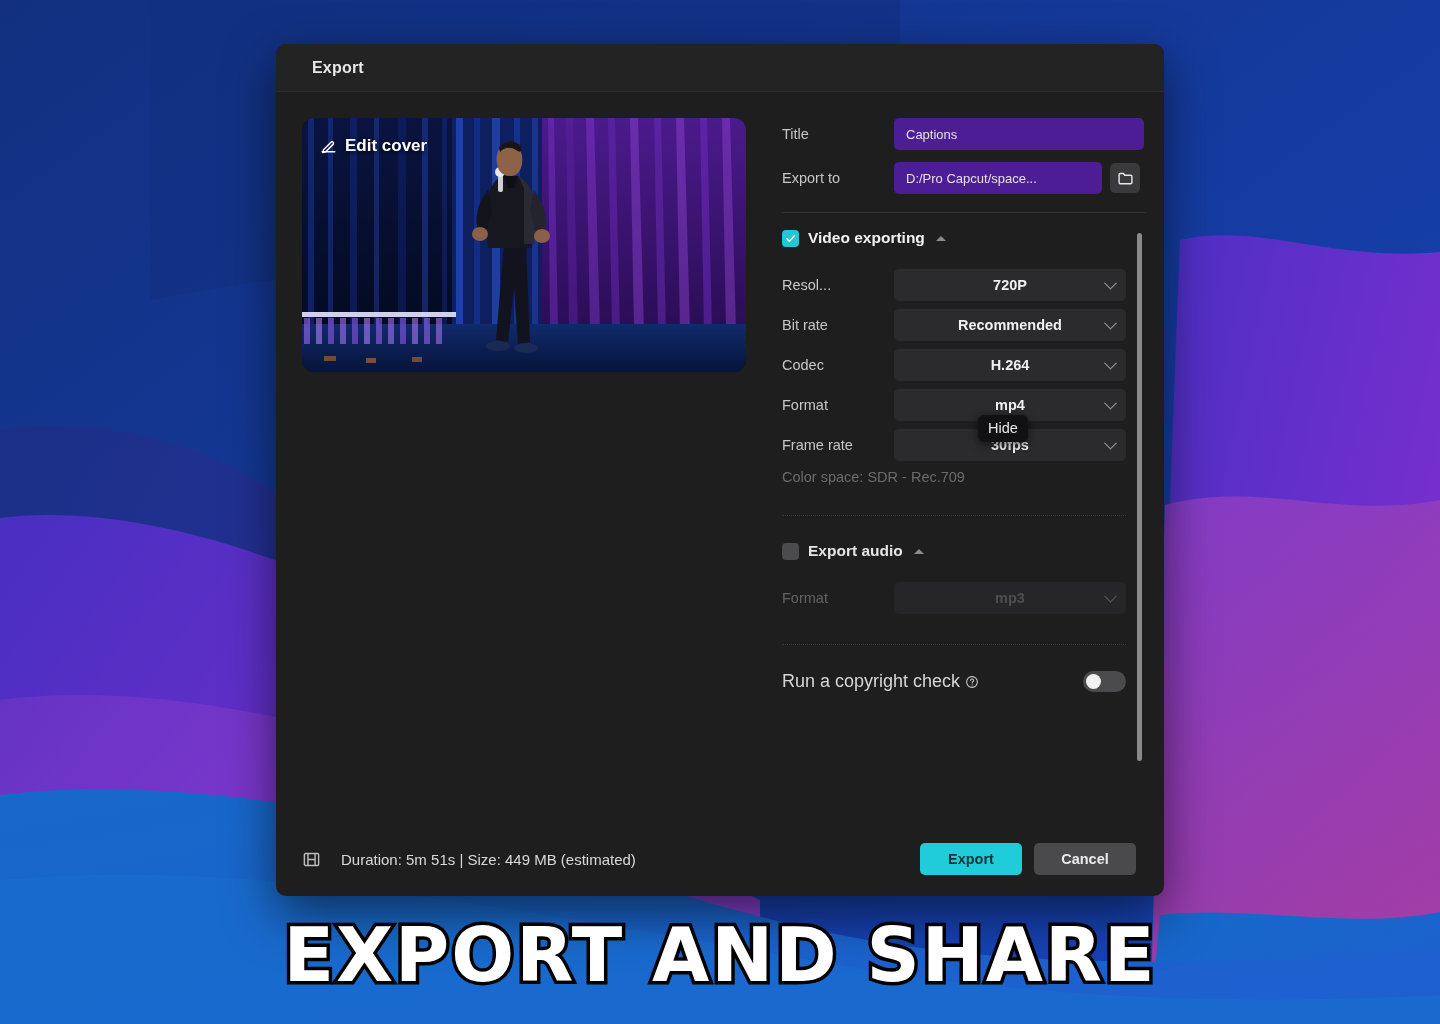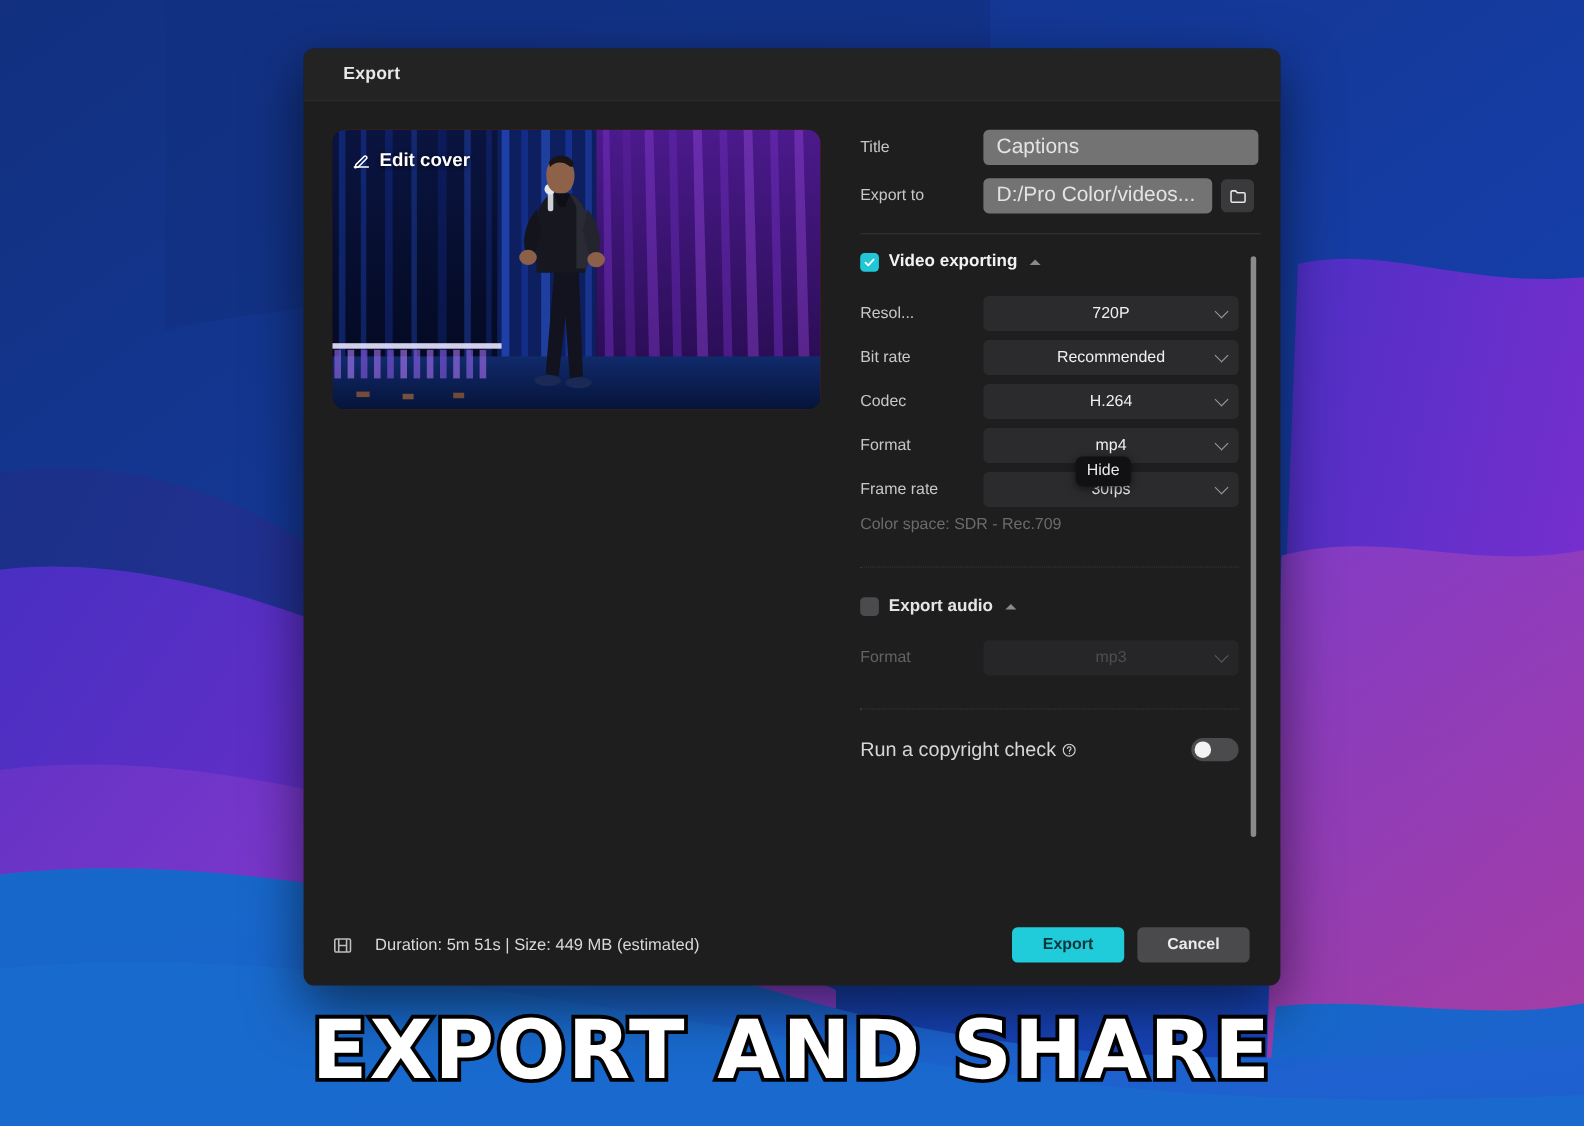--- a/index.html
+++ b/index.html
@@ -77,25 +77,25 @@
     display: flex; align-items: center;
     margin-bottom: 12px;
   }
   .lbl {
     color: #c7c7c7; font-size: 14.5px;
     width: 112px; flex: 0 0 112px;
   }
   .lbl.dim { color: #636363; }
   .field {
     height: 32px;
-    background: #737373;
+    background: #4c1d95;
     border-radius: 5px;
     display: flex; align-items: center;
     padding: 0 12px;
-    color: #e3e3e3; font-size: 19px;
+    color: #e3e3e3; font-size: 13px;
   }
   #title-field { width: 250px; }
   #path-field  { width: 208px; }
   #folder-btn {
     width: 30px; height: 30px;
     background: #3a3a3c;
     border-radius: 5px;
     margin-left: 8px;
     display: flex; align-items: center; justify-content: center;
     cursor: pointer;
@@ -143,21 +143,21 @@
     cursor: pointer;
   }
 
   .srow { display: flex; align-items: center; margin-bottom: 8px; }
   .srow .lbl { width: 112px; flex: 0 0 112px; }
   .select {
     width: 232px; height: 32px;
     background: #2b2b2d; border-radius: 5px;
     display: flex; align-items: center; justify-content: center;
     position: relative; cursor: pointer;
-    color: #f0f0f0; font-size: 14.5px; font-weight: 400;
+    color: #f0f0f0; font-size: 14.5px; font-weight: 700;
   }
   .select.disabled { color: #4e4e4e; background: #262628; cursor: default; }
   .chev {
     position: absolute; right: 11px; top: 50%;
     width: 9px; height: 9px;
     border-right: 1.8px solid #9a9a9a;
     border-bottom: 1.8px solid #9a9a9a;
     transform: translateY(-70%) rotate(45deg);
   }
   .select.disabled .chev { border-color: #5a5a5a; }
@@ -413,21 +413,21 @@
         <div class="row">
           <span class="lbl">Title</span>
           <div class="field" id="title-field">
             <span>Captions</span>
           </div>
         </div>
 
         <div class="row">
           <span class="lbl">Export to</span>
           <div class="field" id="path-field">
-            <span>D:/Pro Color/videos...</span>
+            <span>D:/Pro Capcut/space...</span>
           </div>
           <div id="folder-btn">
             <span>
               <svg viewBox="0 0 24 24" fill="none" stroke="#e7e7e7" stroke-width="2" stroke-linejoin="round">
                 <path d="M3 6.5 a1.5 1.5 0 0 1 1.5 -1.5 H9 l2 2.5 h8.5 a1.5 1.5 0 0 1 1.5 1.5 V18 a1.5 1.5 0 0 1 -1.5 1.5 H4.5 A1.5 1.5 0 0 1 3 18 Z"></path>
               </svg>
             </span>
           </div>
         </div>
 

